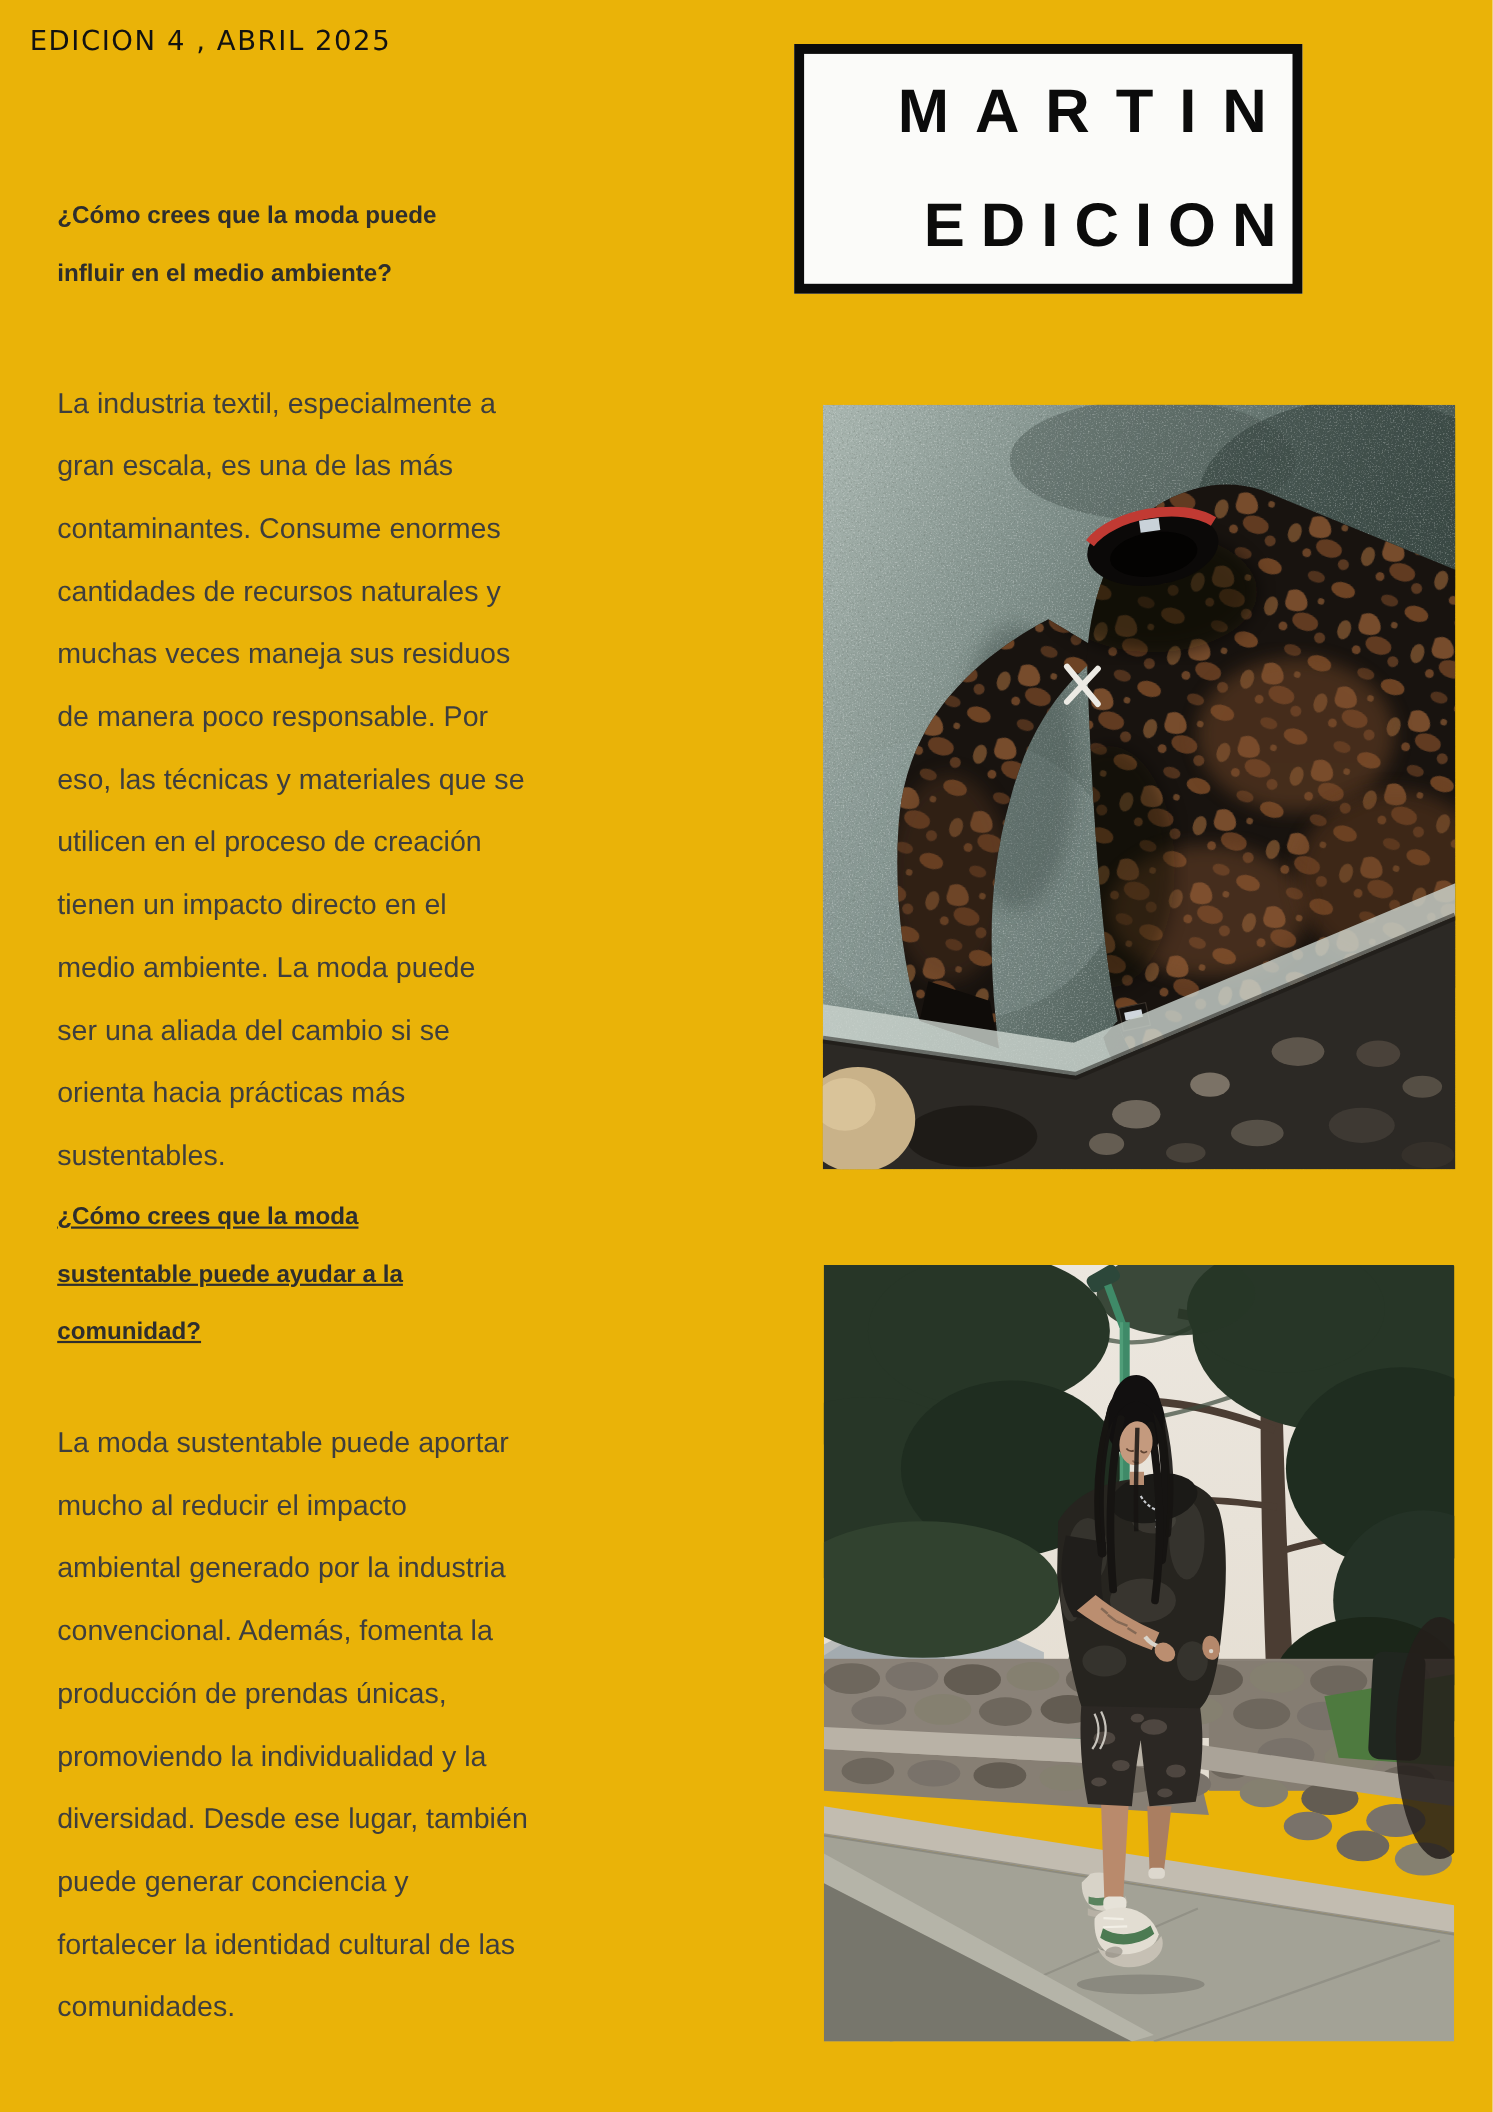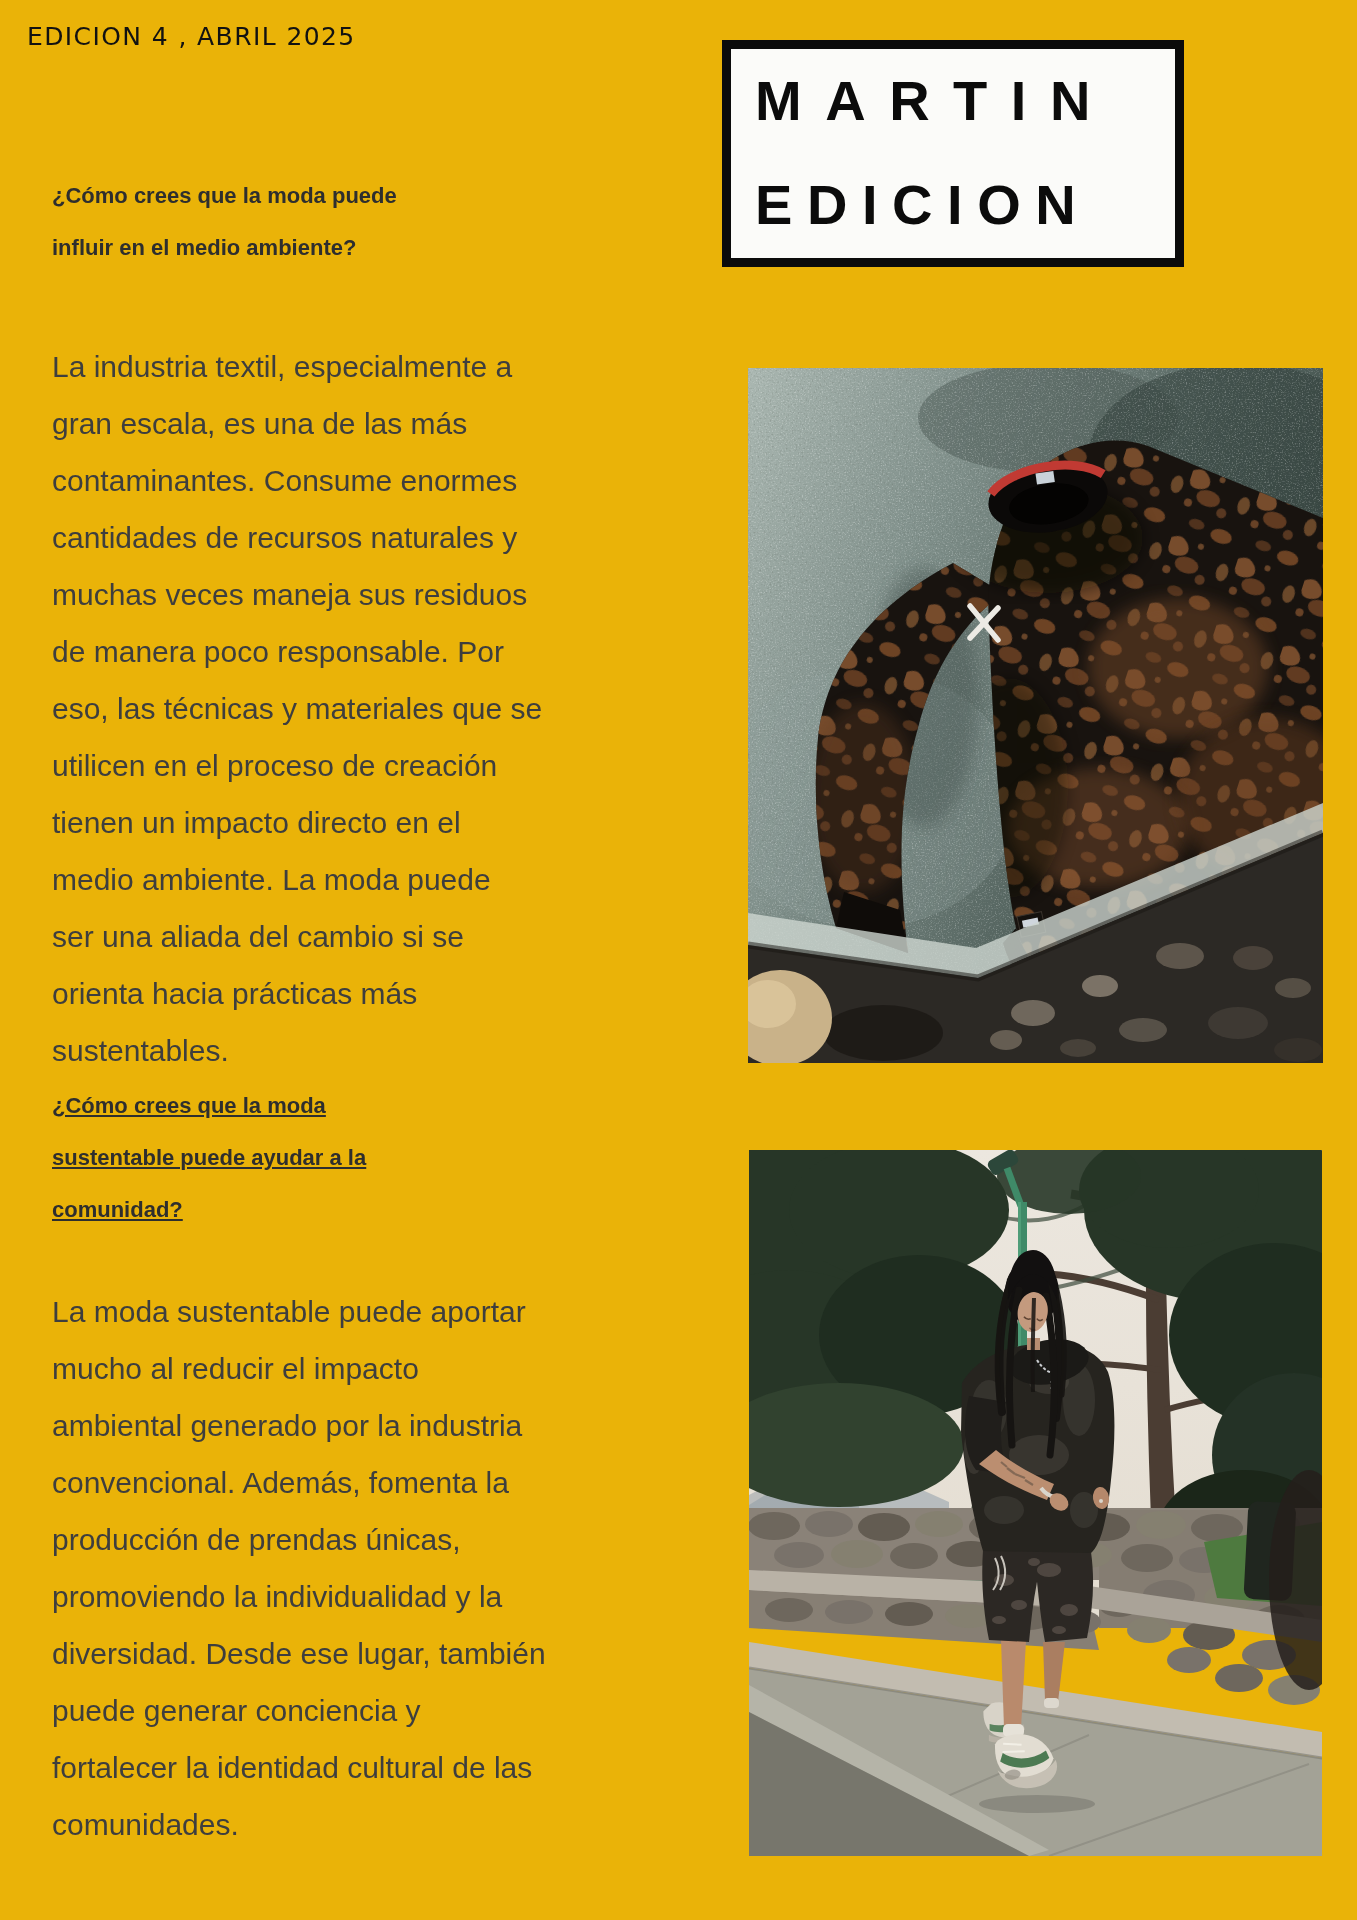--- a/index.html
+++ b/index.html
@@ -4,28 +4,28 @@
 <style>
   html,body{margin:0;padding:0;background:#f5f4f2;}
   .page{position:relative;width:1357px;height:1920px;background:#eab308;
         font-family:"Liberation Sans",sans-serif;overflow:hidden;}
   .edition{position:absolute;left:27px;top:22px;font-family:"DejaVu Sans",sans-serif;
            font-size:25px;letter-spacing:1.4px;color:#121212;}
   .masthead{position:absolute;left:722px;top:40px;width:462px;height:227px;
             box-sizing:border-box;border:9px solid #0b0b0b;background:#fbfbf9;
             padding:0 0 0 24px;}
   .masthead span{display:block;font-weight:700;font-size:56px;color:#0b0b0b;
-                 line-height:104px;white-space:nowrap;}
+                 line-height:104px;white-space:nowrap;text-align:right;}
   .m1{letter-spacing:0.42em;}
   .m2{letter-spacing:0.26em;}
   .q{position:absolute;left:52px;width:640px;margin:0;font-weight:700;font-size:22px;
      color:#2e2e2e;white-space:pre-line;}
   .q1{top:170px;line-height:52px;}
   .q2{top:1080px;line-height:52px;text-decoration:underline;}
-  .a{position:absolute;left:52px;width:640px;margin:0;font-size:30px;color:#3e3e3e;
+  .a{position:absolute;left:52px;width:640px;margin:0;font-size:26px;color:#3e3e3e;
      line-height:57px;white-space:pre-line;}
   .a1{top:338px;}
   .a2{top:1283px;}
   .photo{position:absolute;margin:0;padding:0;}
   .photo svg{display:block;width:100%;height:100%;}
   .photo1{left:748px;top:368px;width:575px;height:695px;}
   .photo2{left:749px;top:1150px;width:573px;height:706px;}
 </style>
 </head>
 <body>

